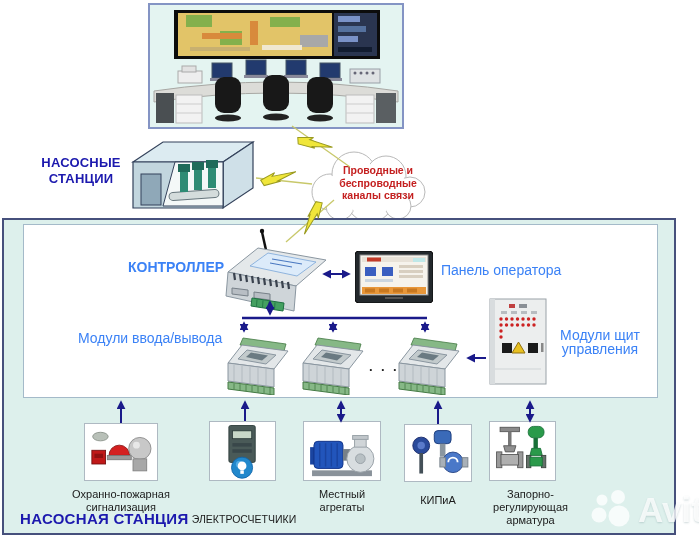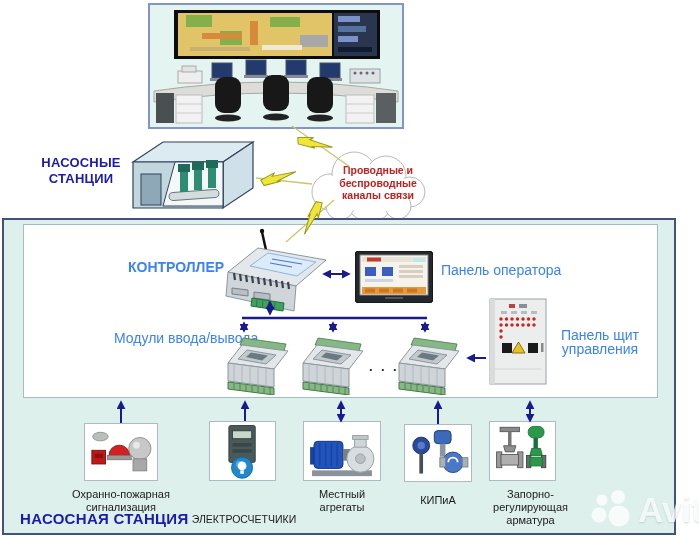--- a/index.html
+++ b/index.html
@@ -212,23 +212,23 @@
         <circle cx="47" cy="28" r="1.7"></circle>
       <circle cx="14" cy="34" r="1.7"></circle>
         <circle cx="14" cy="40" r="1.7"></circle>
     </g>
     <rect x="15" y="46" width="10" height="10" fill="#1a1a1a"></rect>
     <polygon points="31.5,45 38,56 25,56" fill="#e8c020" stroke="#907010"></polygon>
     <rect x="41" y="46" width="10" height="10" fill="#1a1a1a"></rect>
     <line x1="8" y1="72" x2="54" y2="72" stroke="#cfd4d6"></line>
     <rect x="54" y="46" width="2.5" height="9" fill="#888"></rect>
   </svg>
-  <div class="abs lbl" style="left:552px;top:328px;width:96px;text-align:center;">Панель щит управления</div>
-
-  <div class="abs lbl" style="left:78px;top:331px;white-space:nowrap;margin-left:36px;">Модули ввода/вывода</div>
+  <div class="abs lbl" style="left:552px;top:328px;width:96px;text-align:center;">Модули щит управления</div>
+
+  <div class="abs lbl" style="left:78px;top:331px;white-space:nowrap;">Модули ввода/вывода</div>
 
   <svg width="0" height="0" style="position:absolute">
     <defs>
       <g id="iom">
         <polygon points="14,12 58,18 60,11 17,5" fill="#86b886" stroke="#447a44" stroke-width="0.8"></polygon>
         <polygon points="2,30 16,12 62,18 48,36" fill="#e3e7e9" stroke="#8a96a0"></polygon>
         <polygon points="12,26 21,17 50,22 40,31" fill="#c2cacc" stroke="#8a96a0"></polygon>
         <polygon points="20,24 25,19.5 42,22.5 36,27.5" fill="#6a7a82"></polygon>
         <polygon points="2,30 48,36 48,54 2,48" fill="#ced4d8" stroke="#8a96a0"></polygon>
         <path d="M8,32 l0,16 M16,33 l0,16 M24,34 l0,16 M32,35 l0,16 M40,36 l0,16" stroke="#b2bac0" stroke-width="1"></path>

